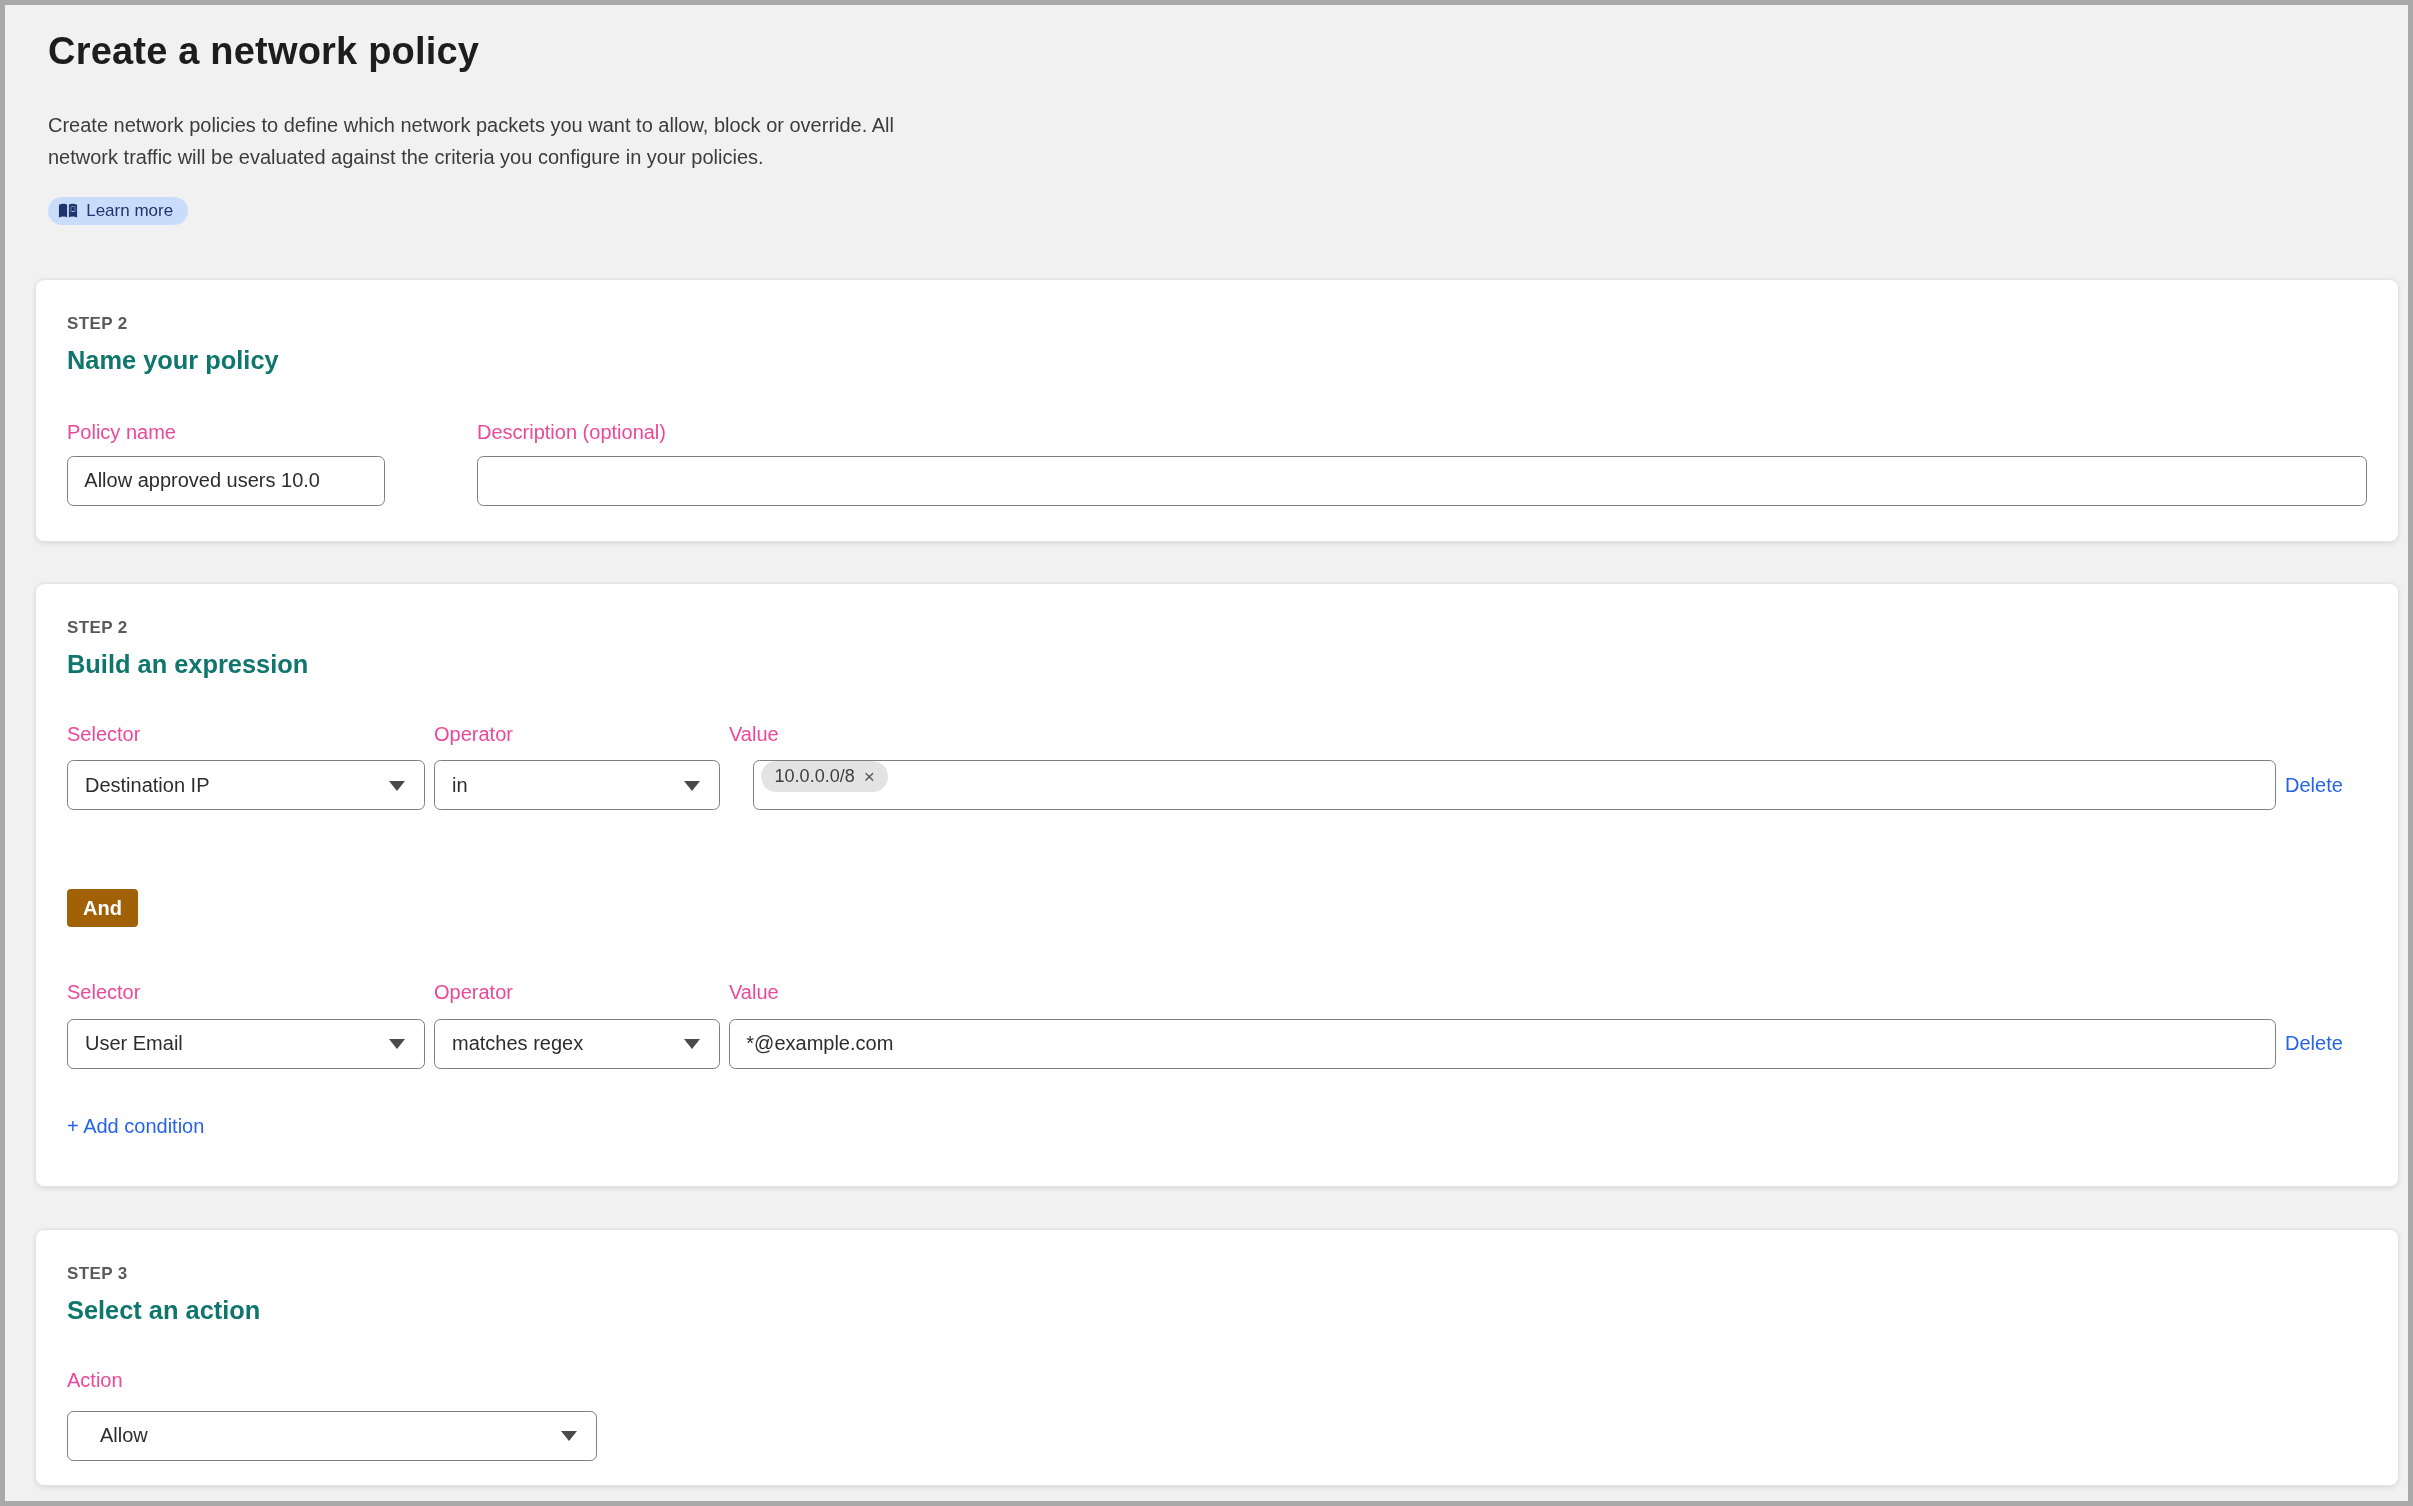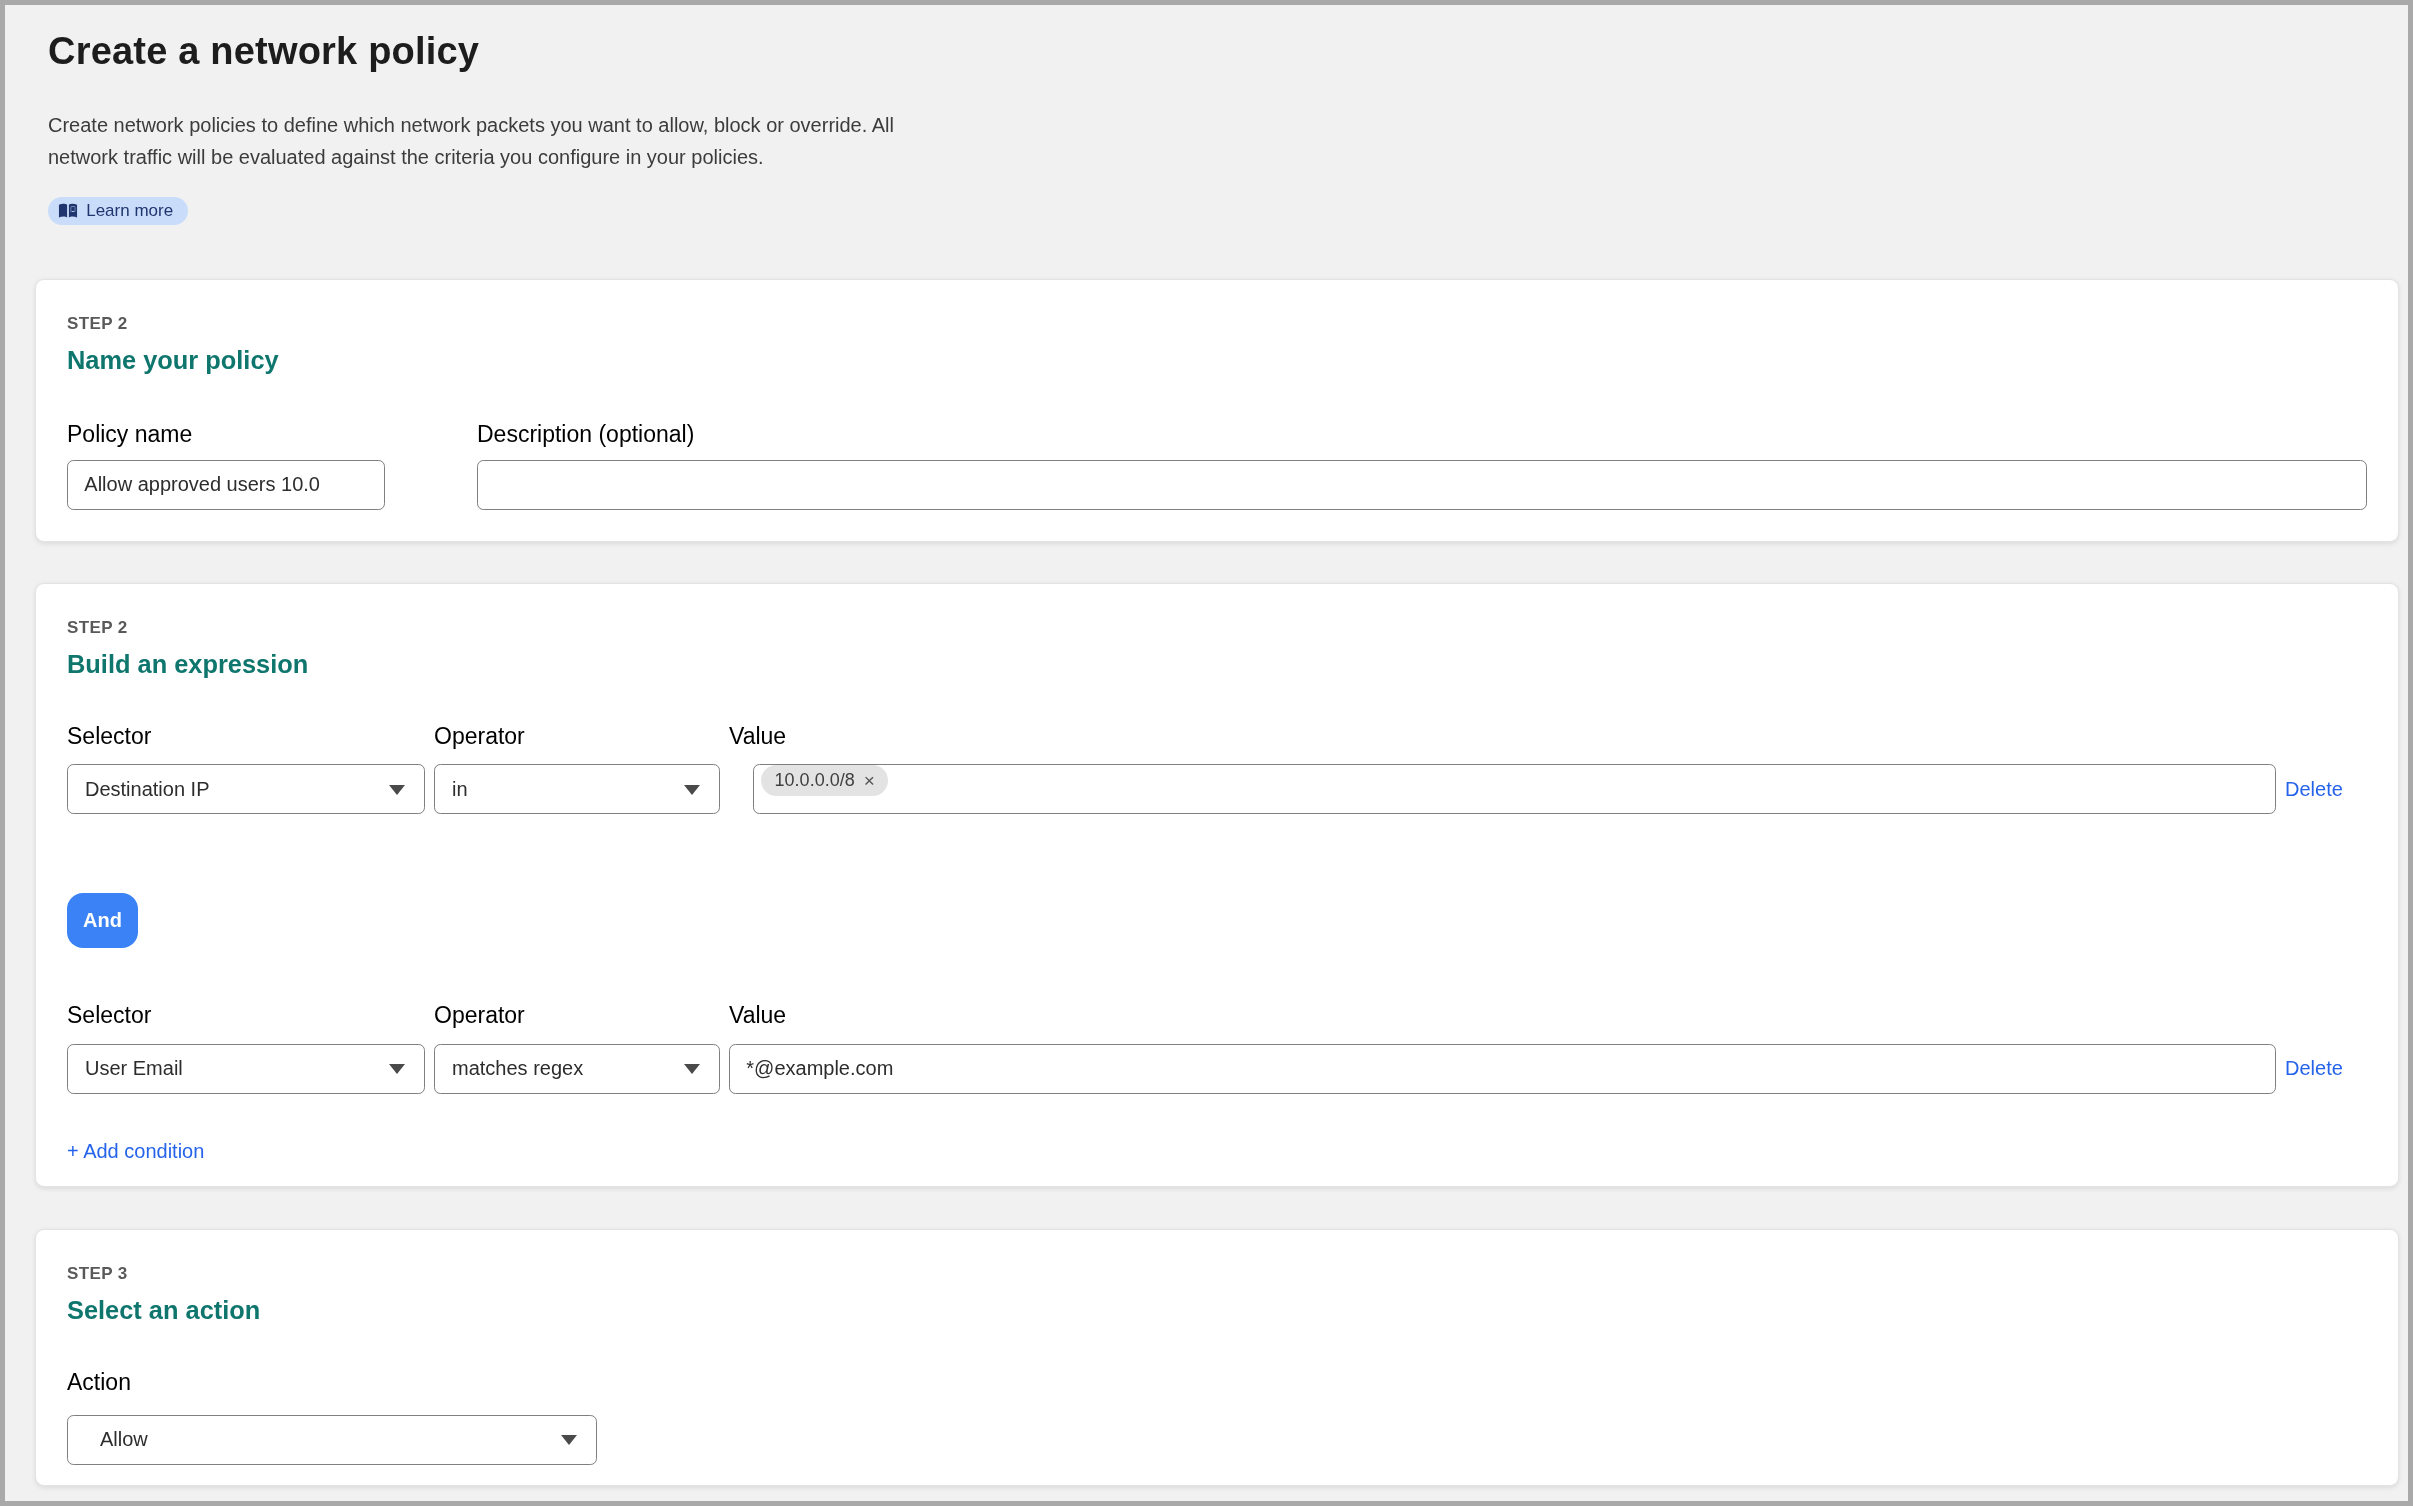--- a/index.html
+++ b/index.html
@@ -46,21 +46,21 @@
   .eyebrow {
     margin-top: 34px;
     font-size: 17px; font-weight: 600; letter-spacing: 0.4px;
     color: #595959;
   }
   .card-heading {
     margin-top: 11.8px;
     font-size: 25.4px; font-weight: 700; color: #0f766e;
   }
 
-  .field-label { font-size: 23px; color: #000000; }
+  .field-label { font-size: 20px; color: #ec4899; }
 
   
   .text-input, .select-box, .value-box {
     box-sizing: border-box;
     height: 50px;
     border: 1.8px solid #7f7f7f; border-radius: 6.4px;
     background: #fff;
     font-size: 20px; color: #2d2d2d;
     font-family: "Liberation Sans", sans-serif;
   }
@@ -106,23 +106,23 @@
     font-size: 18px; color: #3f3f3f;
   }
   .tag-remove { cursor: pointer; font-size: 19px; color: #555; line-height: 1; }
 
   .link { font-size: 20px; color: #2563eb; cursor: pointer; text-decoration: none; }
   .delete-link { justify-self: start; }
 
   .and-button {
     margin-top: 79px;
     display: inline-flex; align-items: center; justify-content: center;
-    width: 71px; height: 55px;
-    background: #3b82f6; color: #ffffff;
-    border: none; border-radius: 16px;
+    width: 71px; height: 38px;
+    background: #a16207; color: #ffffff;
+    border: none; border-radius: 4px;
     font-size: 20px; font-weight: 600;
     font-family: "Liberation Sans", sans-serif;
     cursor: pointer;
   }
 
   .add-condition { display: inline-block; margin-top: 46px; }
 
   
   .action-label { display: block; margin-top: 44px; }
   .action-select { width: 530px; margin-top: 19px; padding-left: 32px; }

